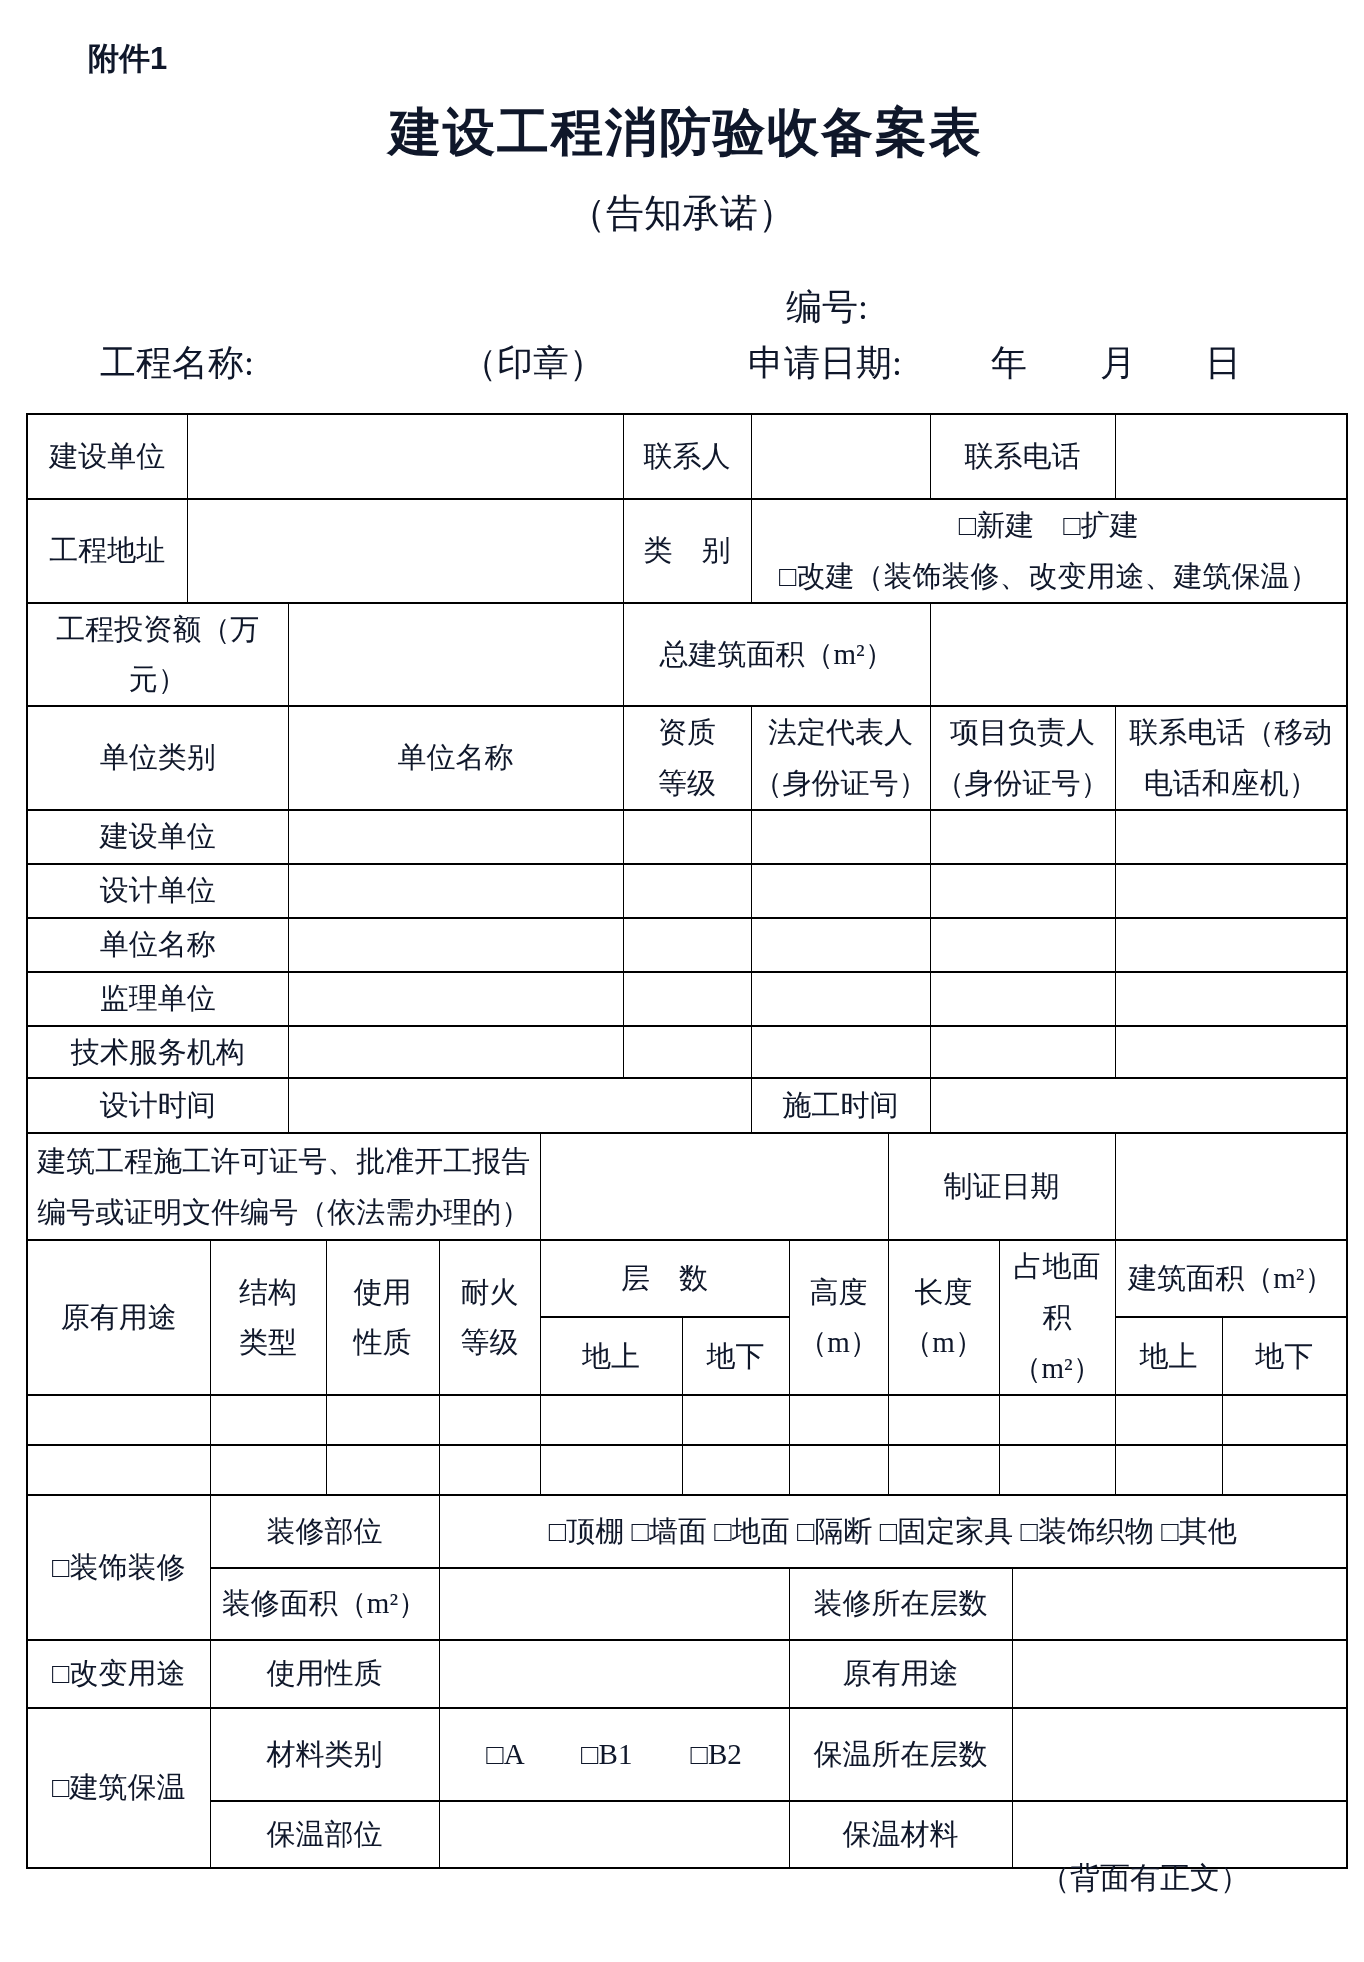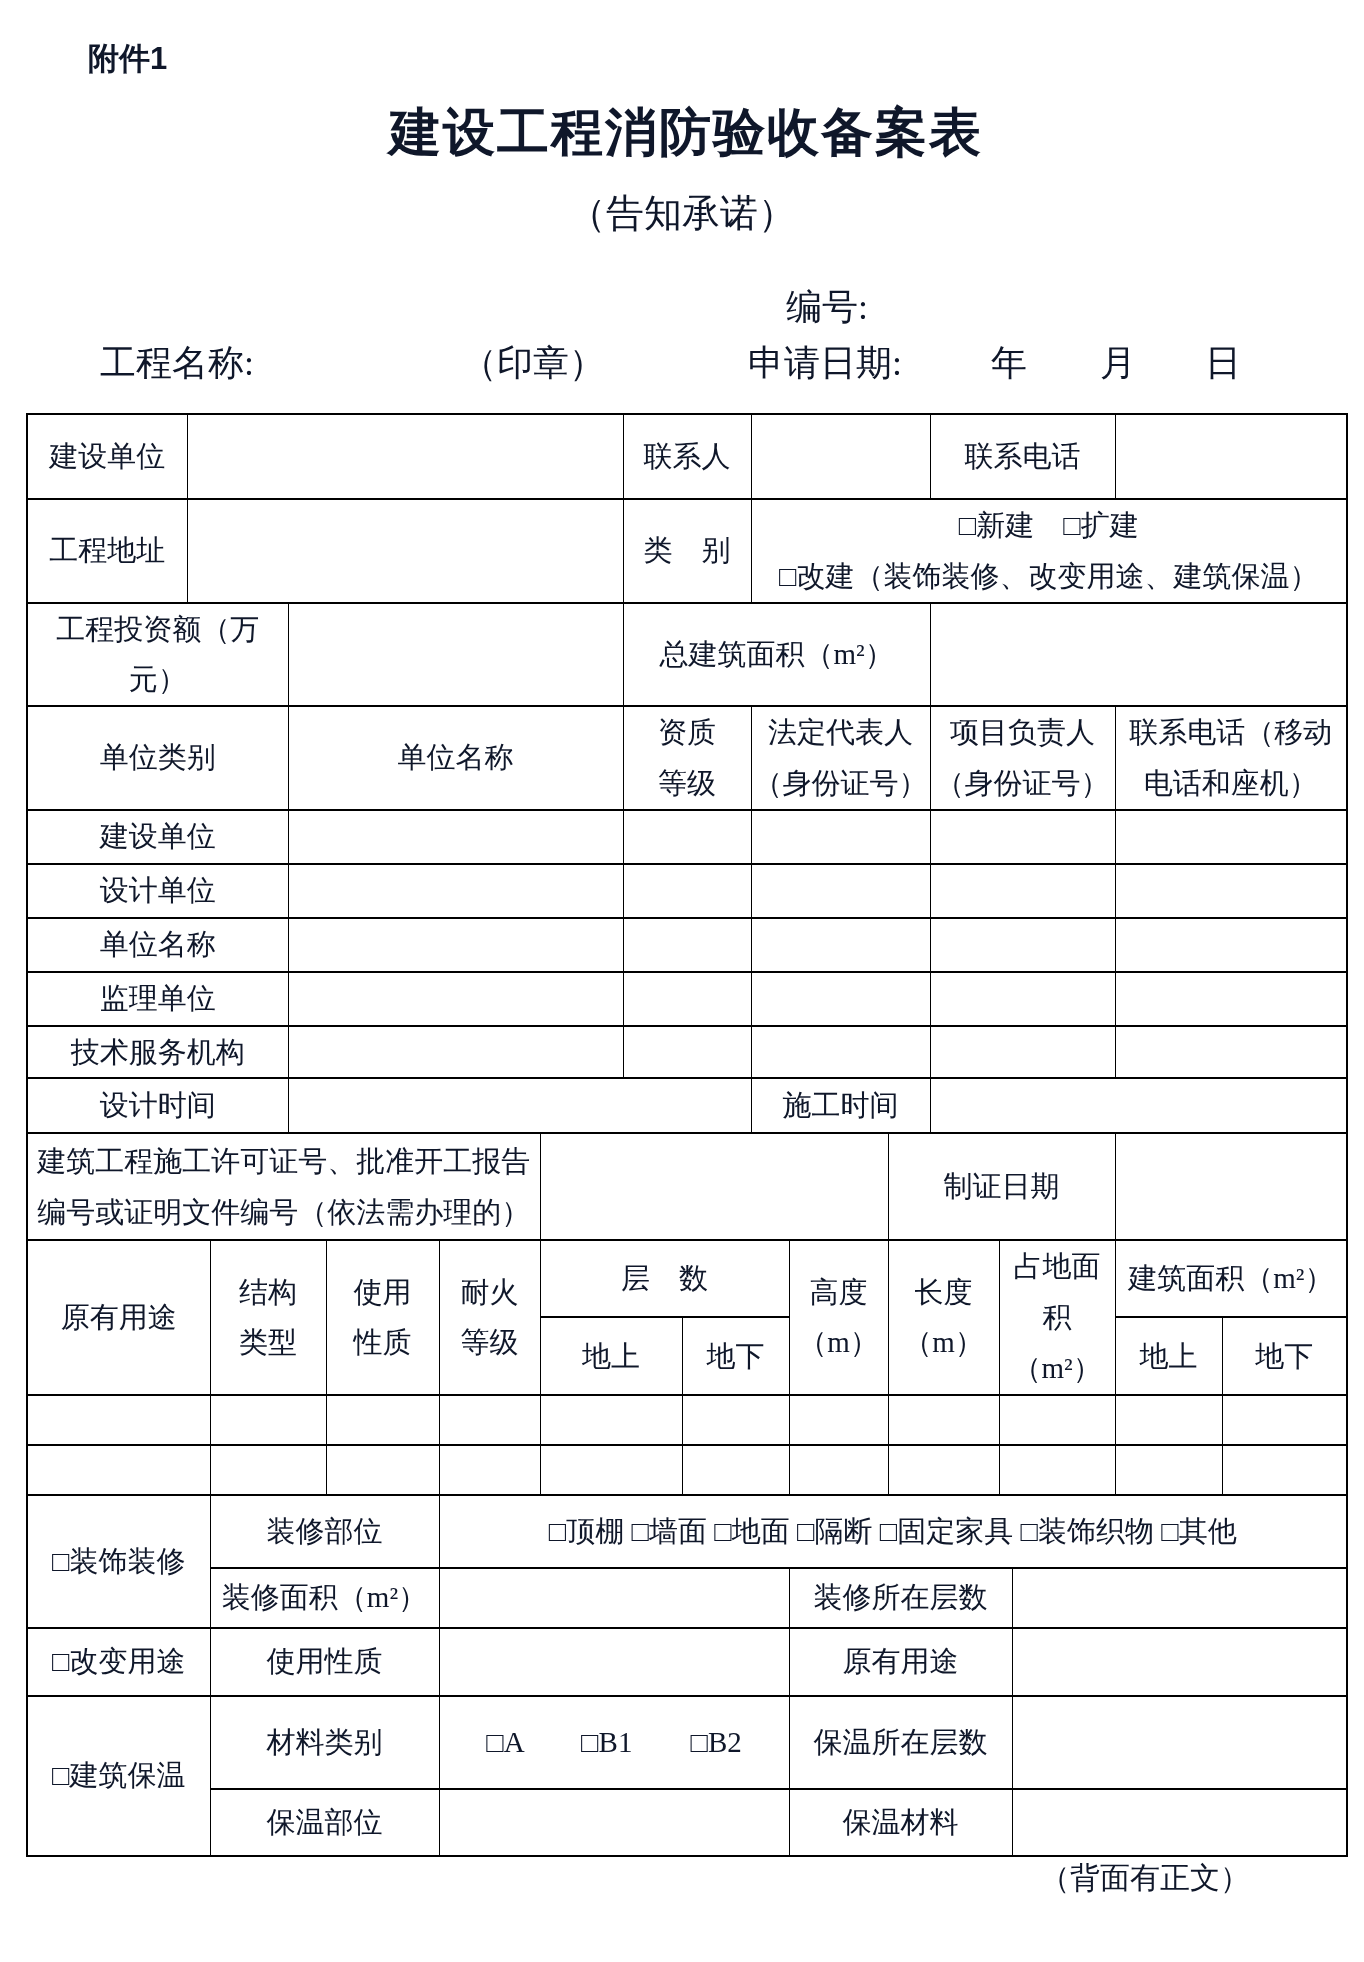--- a/index.html
+++ b/index.html
@@ -227,21 +227,21 @@
       <td colspan="2"></td>
       <td></td>
       <td></td>
     </tr>
 
     <tr style="height:73px">
       <td colspan="2" rowspan="2">□装饰装修</td>
       <td colspan="3">装修部位</td>
       <td colspan="12">□顶棚 □墙面 □地面 □隔断 □固定家具 □装饰织物 □其他</td>
     </tr>
-    <tr style="height:60px">
+    <tr style="height:72px">
       <td colspan="3">装修面积（m²）</td>
       <td colspan="5"></td>
       <td colspan="4">装修所在层数</td>
       <td colspan="3"></td>
     </tr>
 
     <tr style="height:68px">
       <td colspan="2">□改变用途</td>
       <td colspan="3">使用性质</td>
       <td colspan="5"></td>

